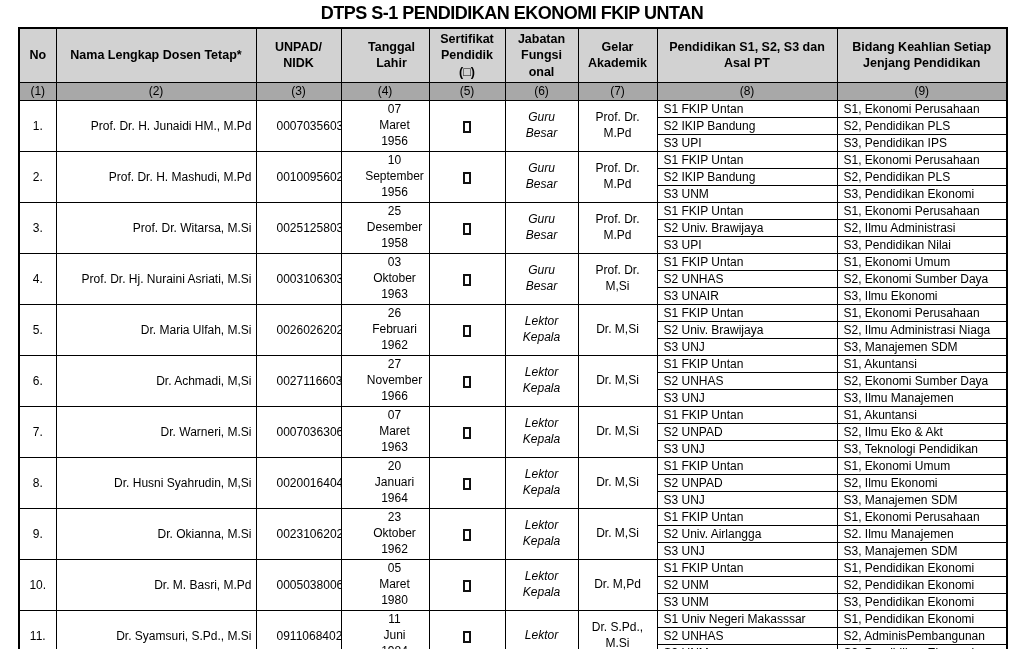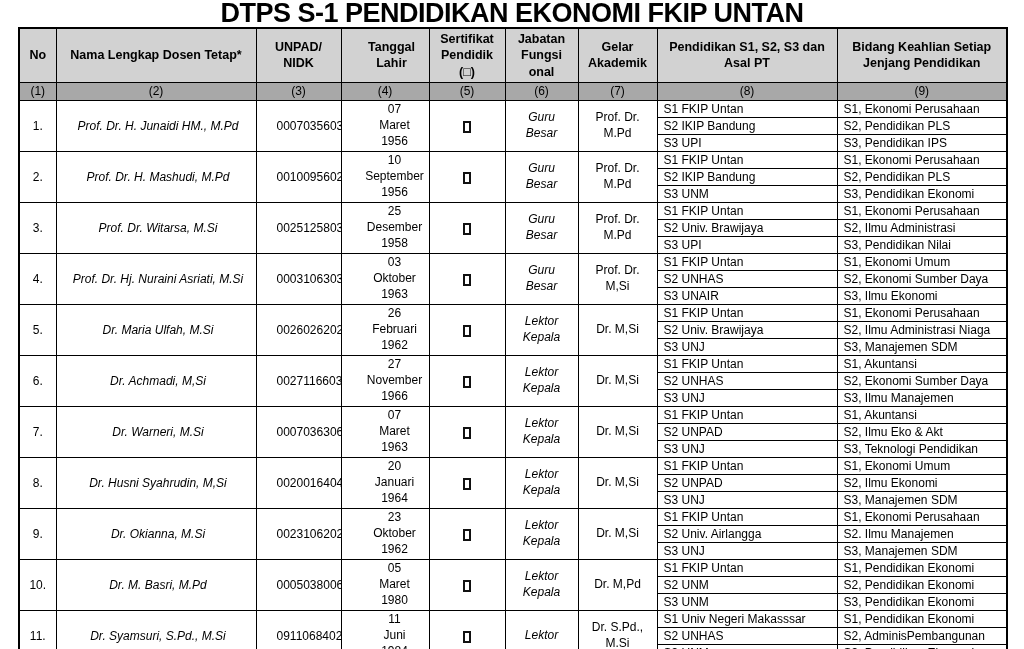--- a/index.html
+++ b/index.html
@@ -8,21 +8,21 @@
     width: 1024px; height: 649px;
     background: #ffffff;
     font-family: "Liberation Sans", sans-serif;
     color: #000;
     overflow: hidden;
   }
   .page { padding: 0 18px; }
   .doc-title {
     text-align: center;
     font-weight: bold;
-    font-size: 27px;
+    font-size: 18px;
     line-height: 25px;
     margin: 1px 0 1px 0;
     letter-spacing: -0.5px;
   }
   table.dtps {
     border-collapse: collapse;
     table-layout: fixed;
     width: 988px;
     border: 2px solid #000;
   }
@@ -50,21 +50,21 @@
   tr.idx-row td {
     background: #a8a8a8;
     height: 18px;
     text-align: center;
     padding: 0;
     font-size: 12px;
   }
   
   tr.data-row { height: 50px; }
   td.c-no   { text-align: center; }
-  td.c-nama { text-align: center; padding-left: 8px; padding-right: 4px; font-style: italic; }
+  td.c-nama { text-align: right; padding-left: 8px; padding-right: 4px; }
   td.c-nidn { text-align: center; padding-left: 20px; }
   td.c-tgl  { text-align: center; white-space: pre-line; line-height: 1.32; padding-left: 20px; }
   td.c-cert { text-align: center; }
   td.c-jab  { text-align: center; padding: 0; font-style: italic; }
   td.c-jab .jabspan { display: inline-block; max-width: 52px; line-height: 1.32; }
   td.c-gelar { text-align: center; white-space: pre-line; line-height: 1.32; }
   td.c-stack { padding: 0; vertical-align: top; }
   .stack { display: flex; flex-direction: column; height: 50px; }
   .stack .sub {
     flex: 1 1 0;

